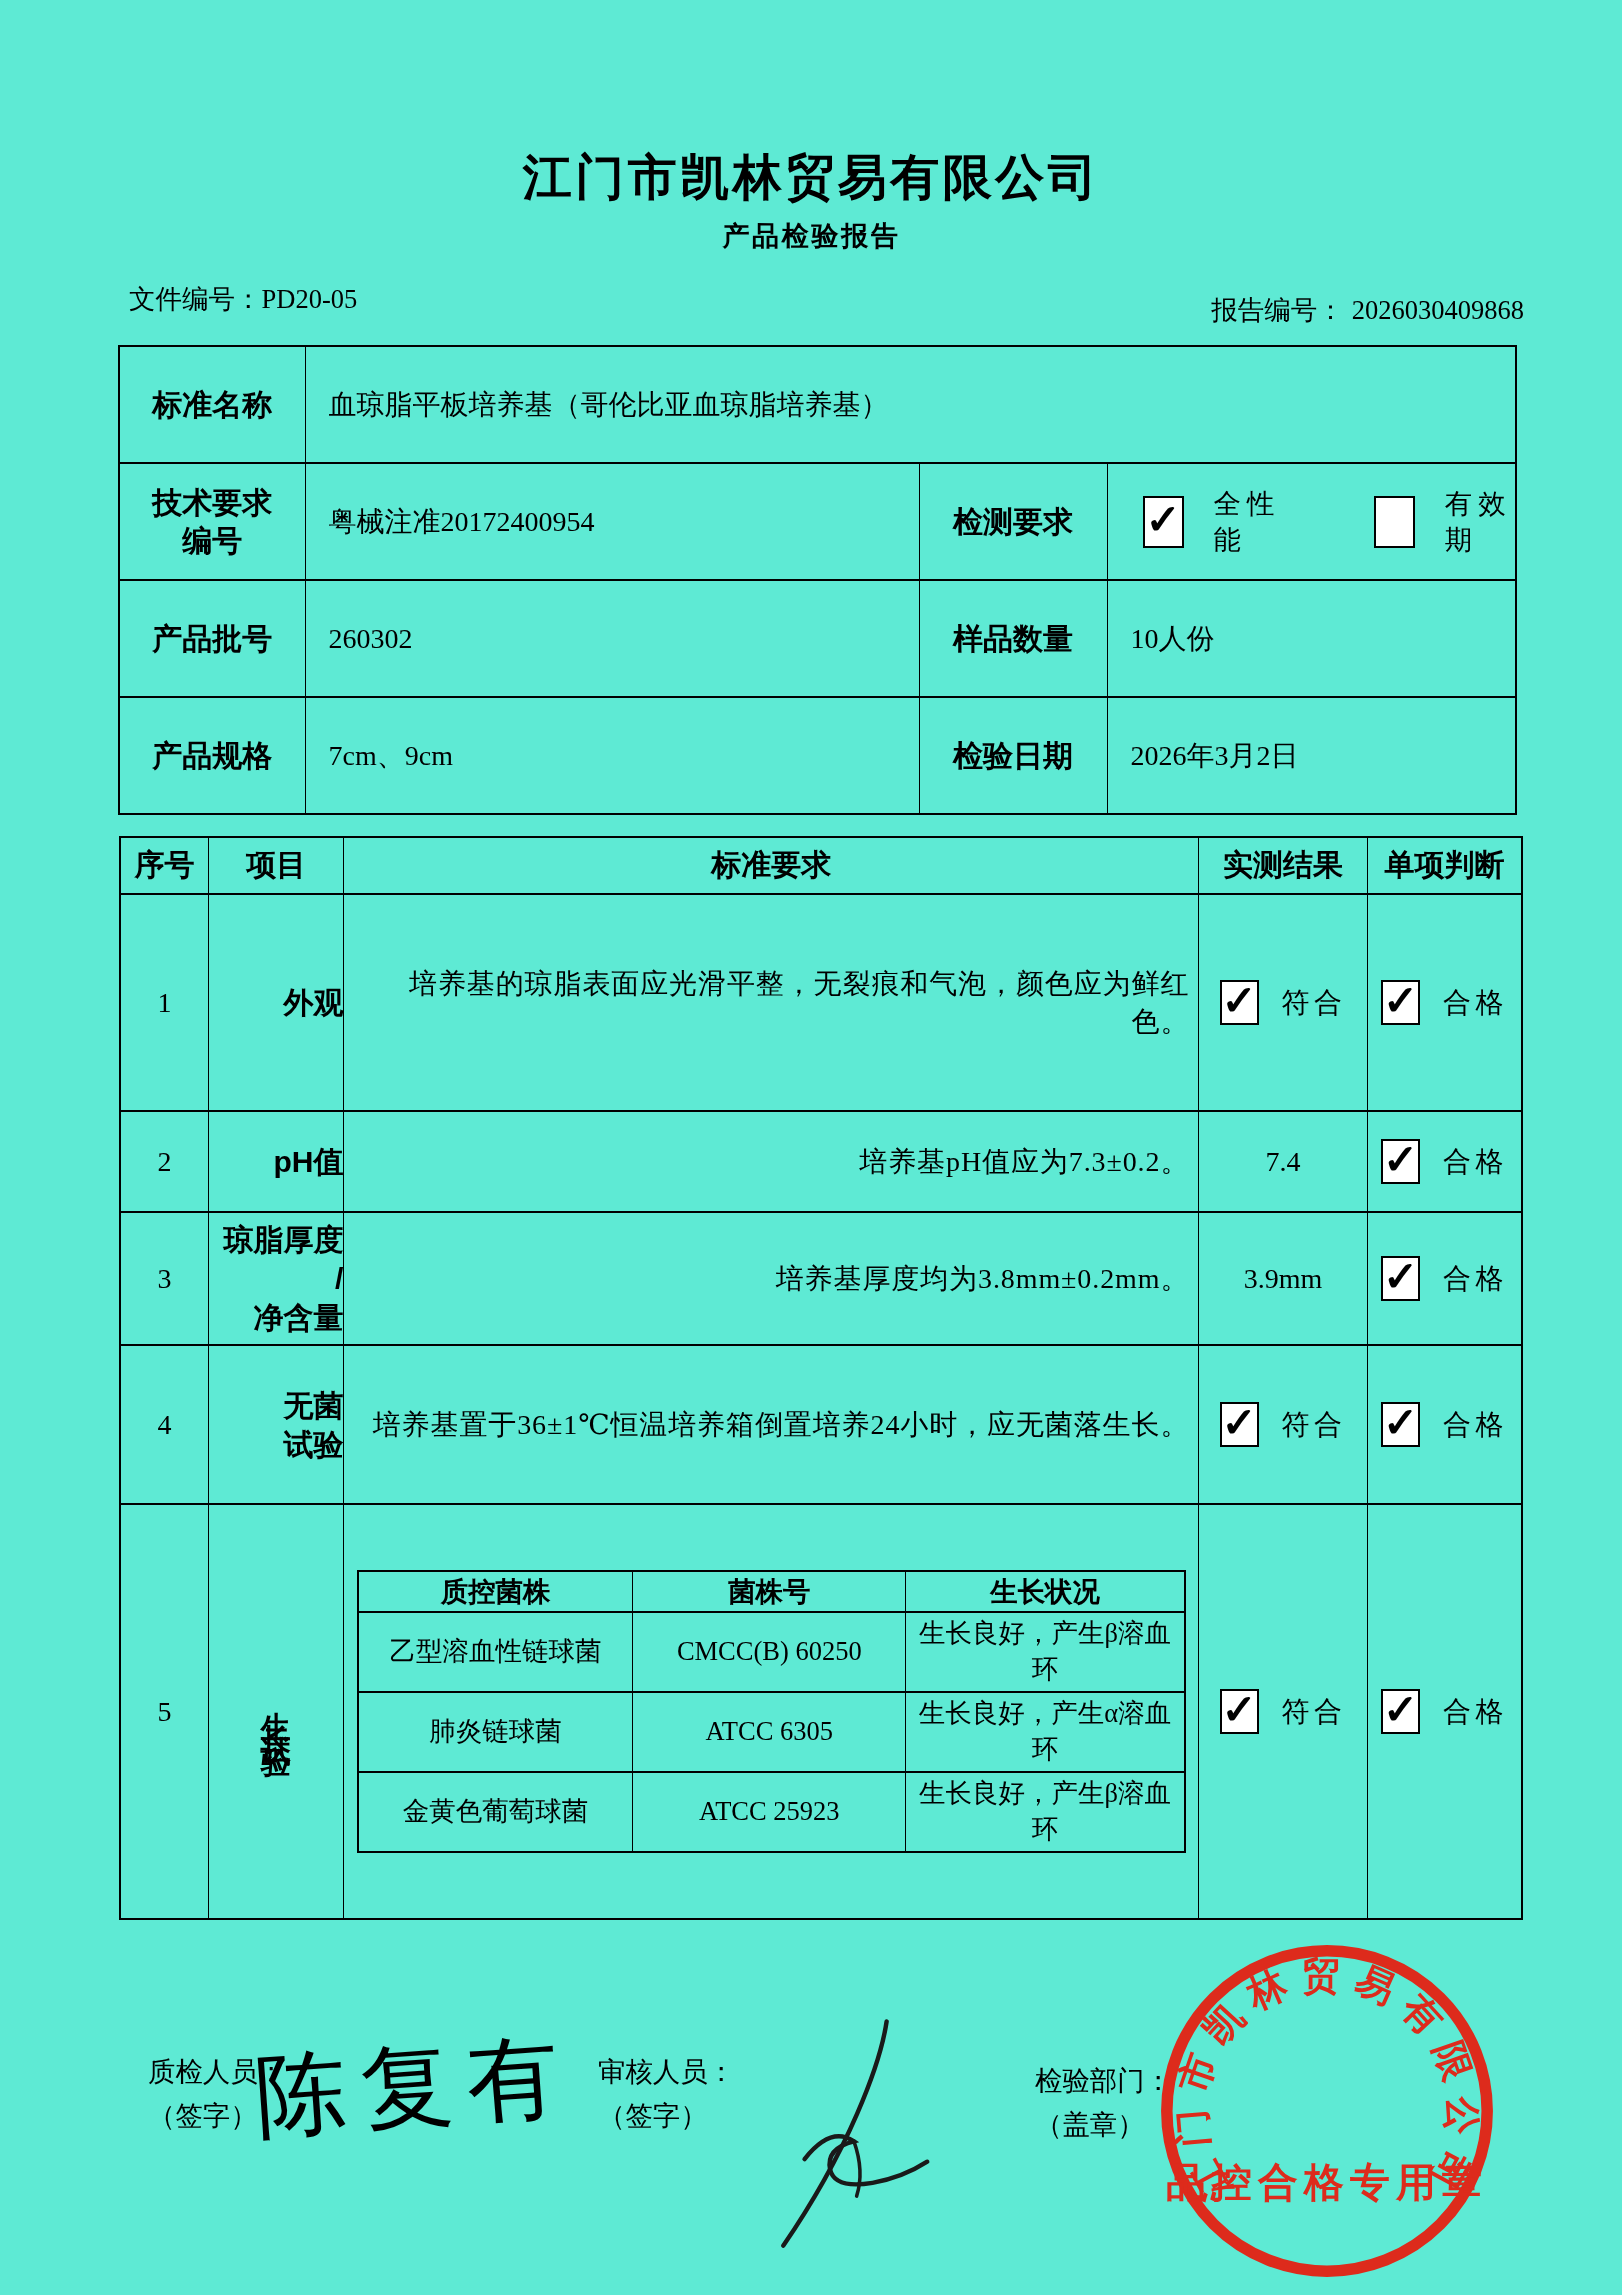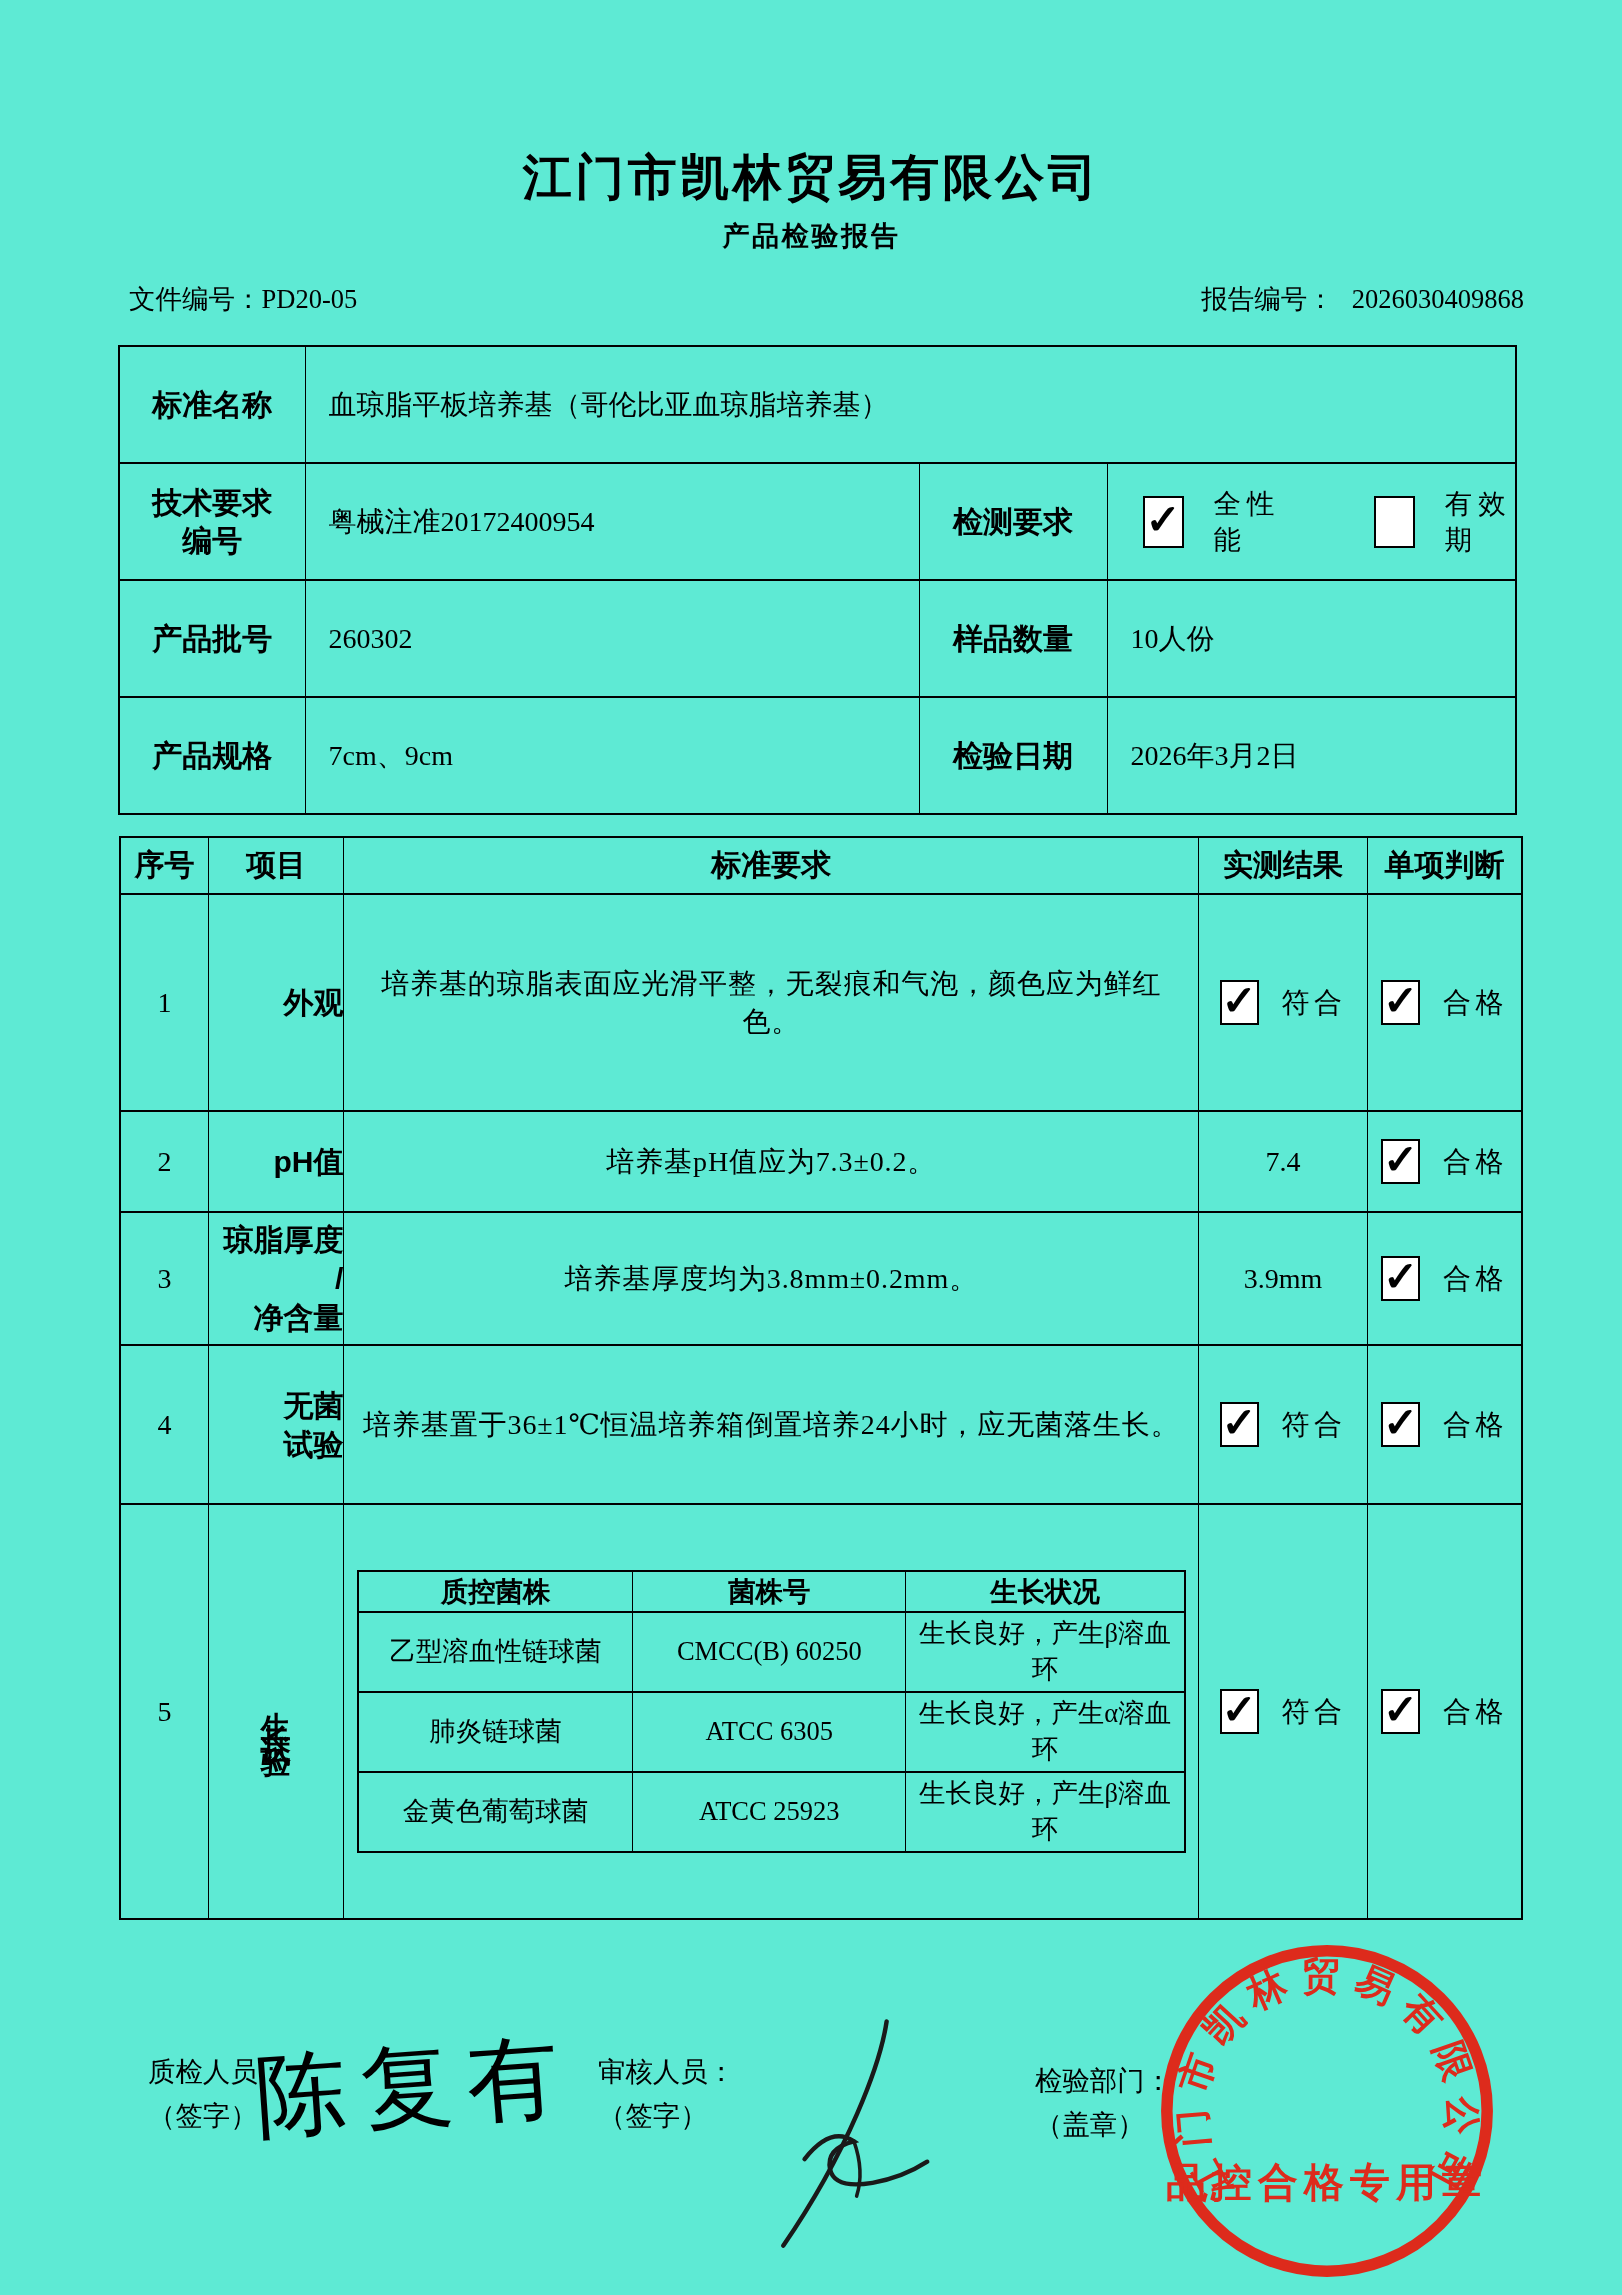--- a/index.html
+++ b/index.html
@@ -8,21 +8,21 @@
     font-family:"Liberation Sans", sans-serif; color:#000; overflow:hidden;
   }
   .abs { position:absolute; }
   .serif { font-family:"Liberation Serif","DejaVu Serif",serif; }
 
   
   .title1 { left:0; width:100%; top:145px; font-size:49px; font-weight:bold; letter-spacing:3.5px; text-align:center; }
   .title2 { left:0; width:100%; top:218px; font-size:27px; font-weight:bold; letter-spacing:2.7px; text-align:center; }
 
   .meta-left  { left:129px; top:281px; font-size:26.5px; display:flex; align-items:baseline; }
-  .meta-right { top:281px; right:99px; font-size:26.5px; display:flex; align-items:baseline; gap:18px; }
+  .meta-right { top:292px; right:99px; font-size:26.5px; display:flex; align-items:baseline; gap:8px; }
 
   
   table { border-collapse:collapse; table-layout:fixed; }
   td, th {
     border:1.8px solid #000; border-top-width:2.7px; border-bottom-width:2.7px;
     padding:0; vertical-align:middle; overflow:hidden;
   }
   .info-table, .main-table { border:2.7px solid #000; }
 
   
@@ -41,21 +41,21 @@
     width:35px; height:41px; border:2.7px solid #000; background:#fff; flex:none;
   }
   .cb-tall { height:48px; width:37px; }
   .tick { font-size:42px; font-weight:bold; line-height:1; transform:translateY(-1.8px); }
 
   
   .main-table { left:119px; top:836px; width:1404px; }
   .main-table th { font-size:30px; font-weight:bold; }
   .main-table .no   { font-family:"Liberation Serif","DejaVu Serif",serif; font-size:28px; text-align:center; }
   .main-table .item { font-size:30px; font-weight:bold; text-align:right; line-height:1.3; }
-  .main-table .req  { font-family:"Liberation Serif","DejaVu Serif",serif; font-size:28px; text-align:center; padding:0 8.8px; letter-spacing:0.9px; }
+  .main-table .req  { font-family:"Liberation Serif","DejaVu Serif",serif; font-size:28px; text-align:right; padding:0 8.8px; letter-spacing:0.9px; }
   .resline { display:flex; align-items:center; justify-content:center; gap:23px; }
   .res-label { font-size:28px; font-family:"Liberation Serif","DejaVu Serif",serif; letter-spacing:4.4px; }
   .res-text { font-family:"Liberation Serif","DejaVu Serif",serif; font-size:28px; text-align:center; }
   .vertical-item { writing-mode:vertical-lr; text-orientation:upright; letter-spacing:12.4px; margin:0 auto; }
 
   
   .growth-wrap { display:flex; justify-content:center; }
   .growth-table { border:2.7px solid #000; width:827px; }
   .growth-table th { height:39px; font-size:27.4px; font-weight:bold; }
   .growth-table td { height:78px; font-family:"Liberation Serif","DejaVu Serif",serif; font-size:26.5px; text-align:center; line-height:1.35; }

